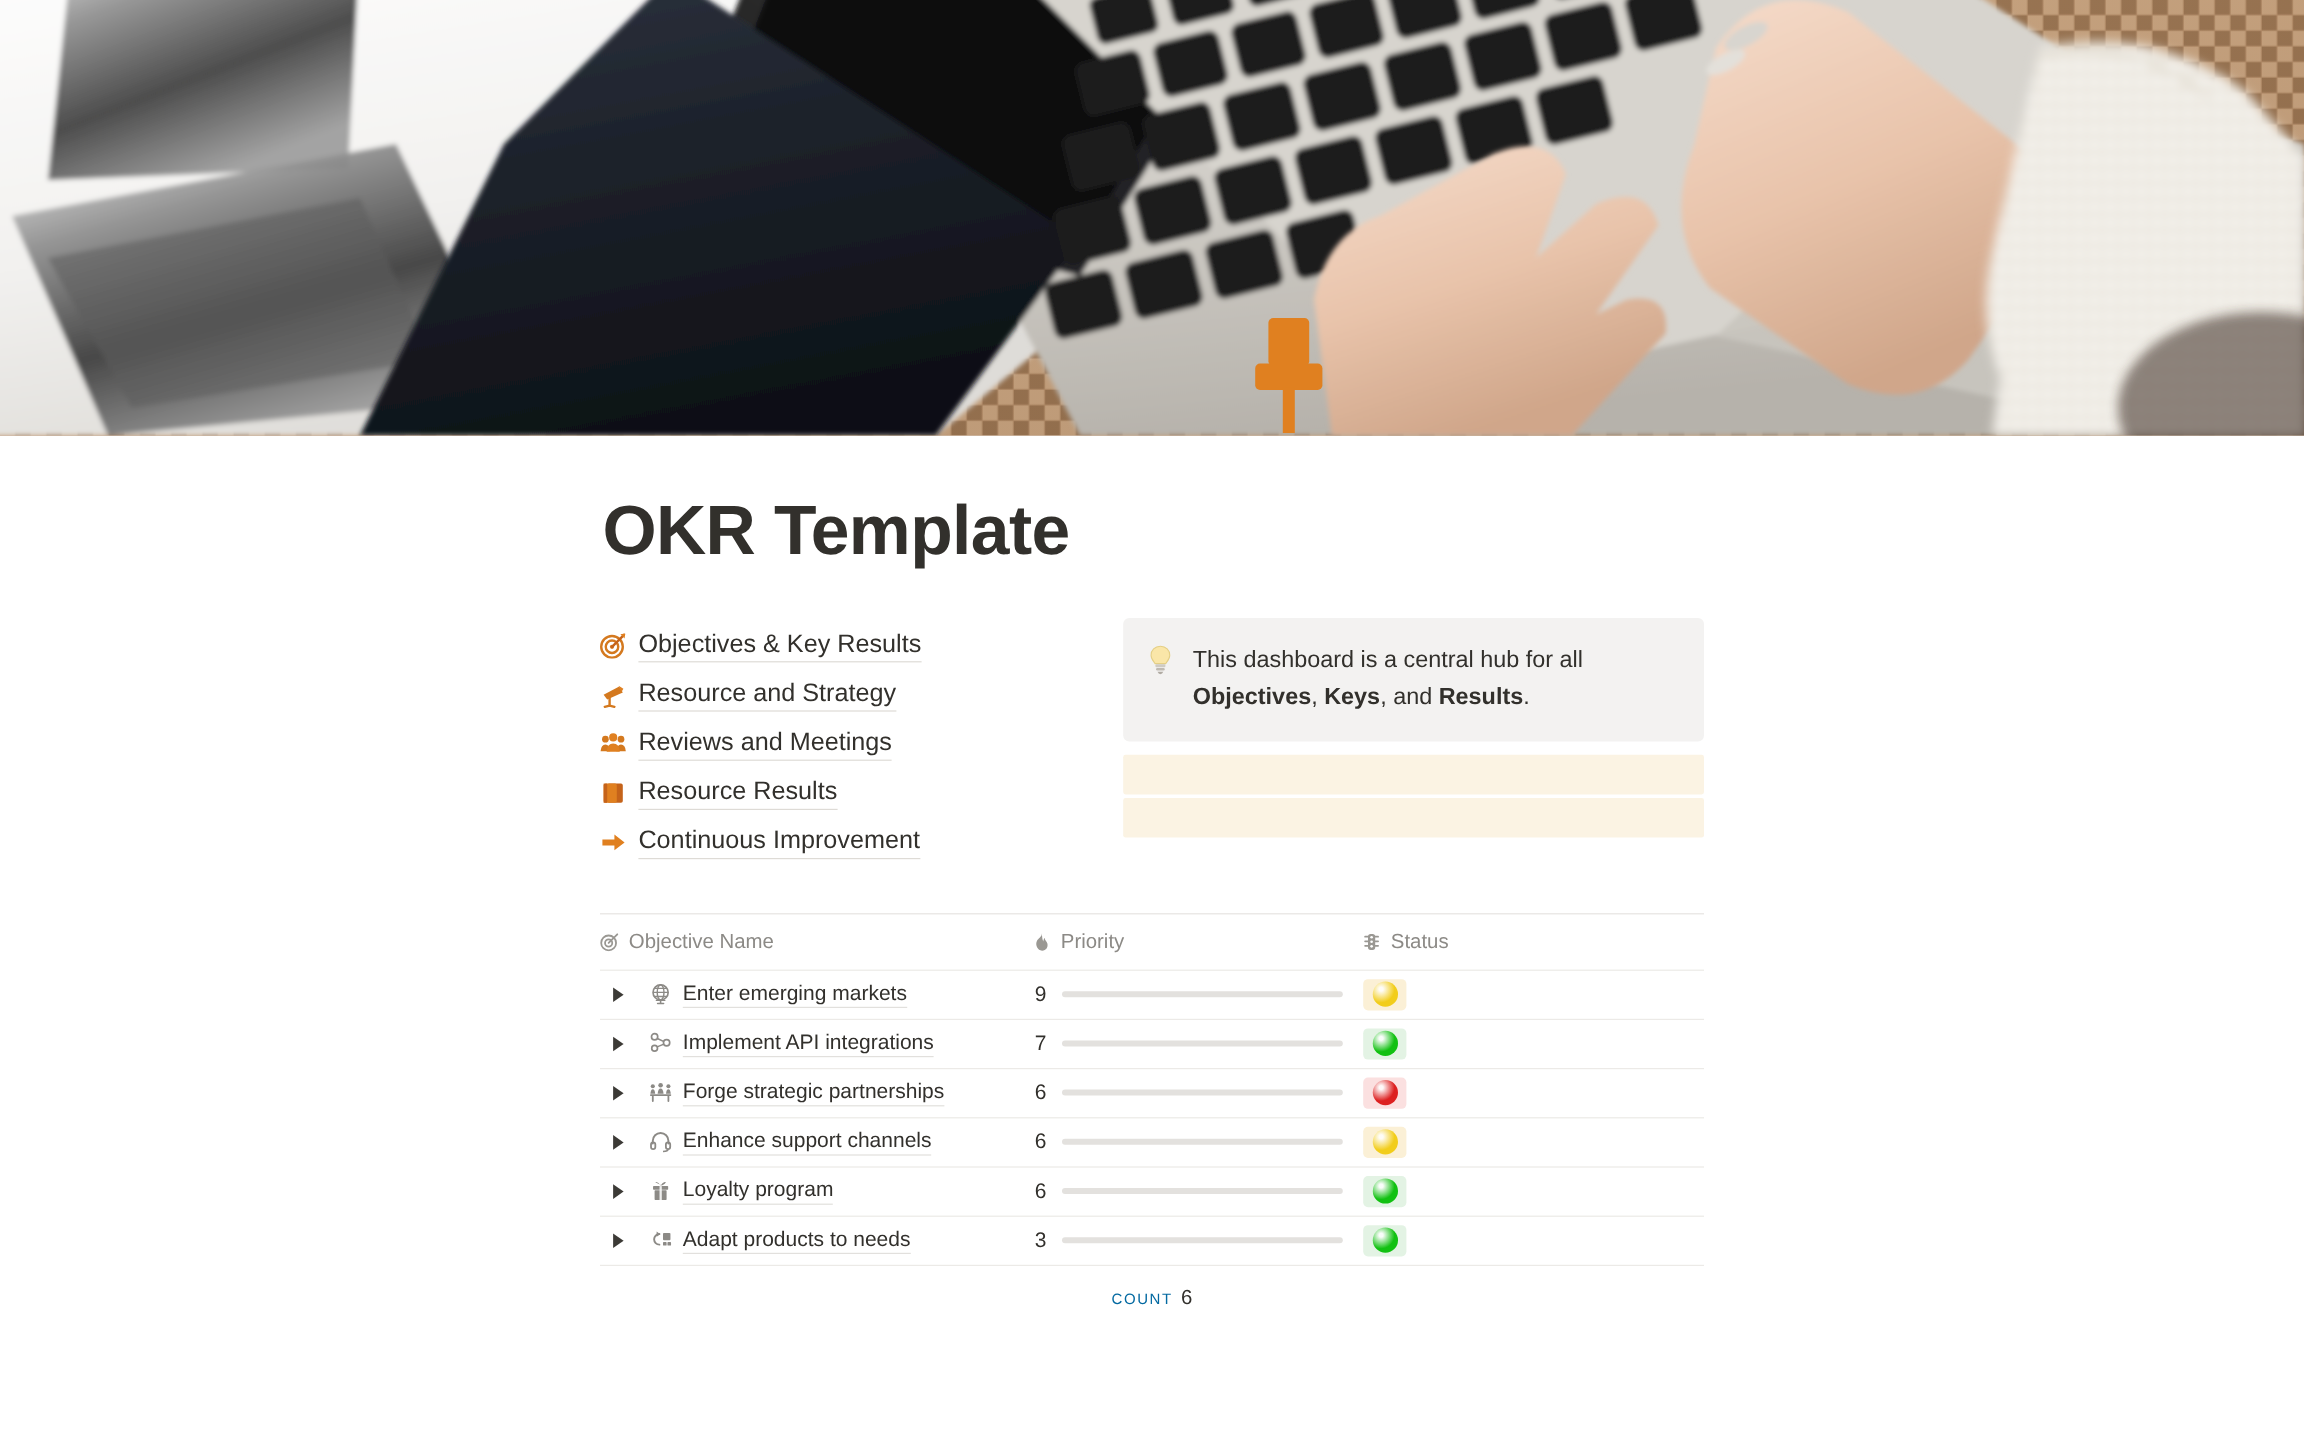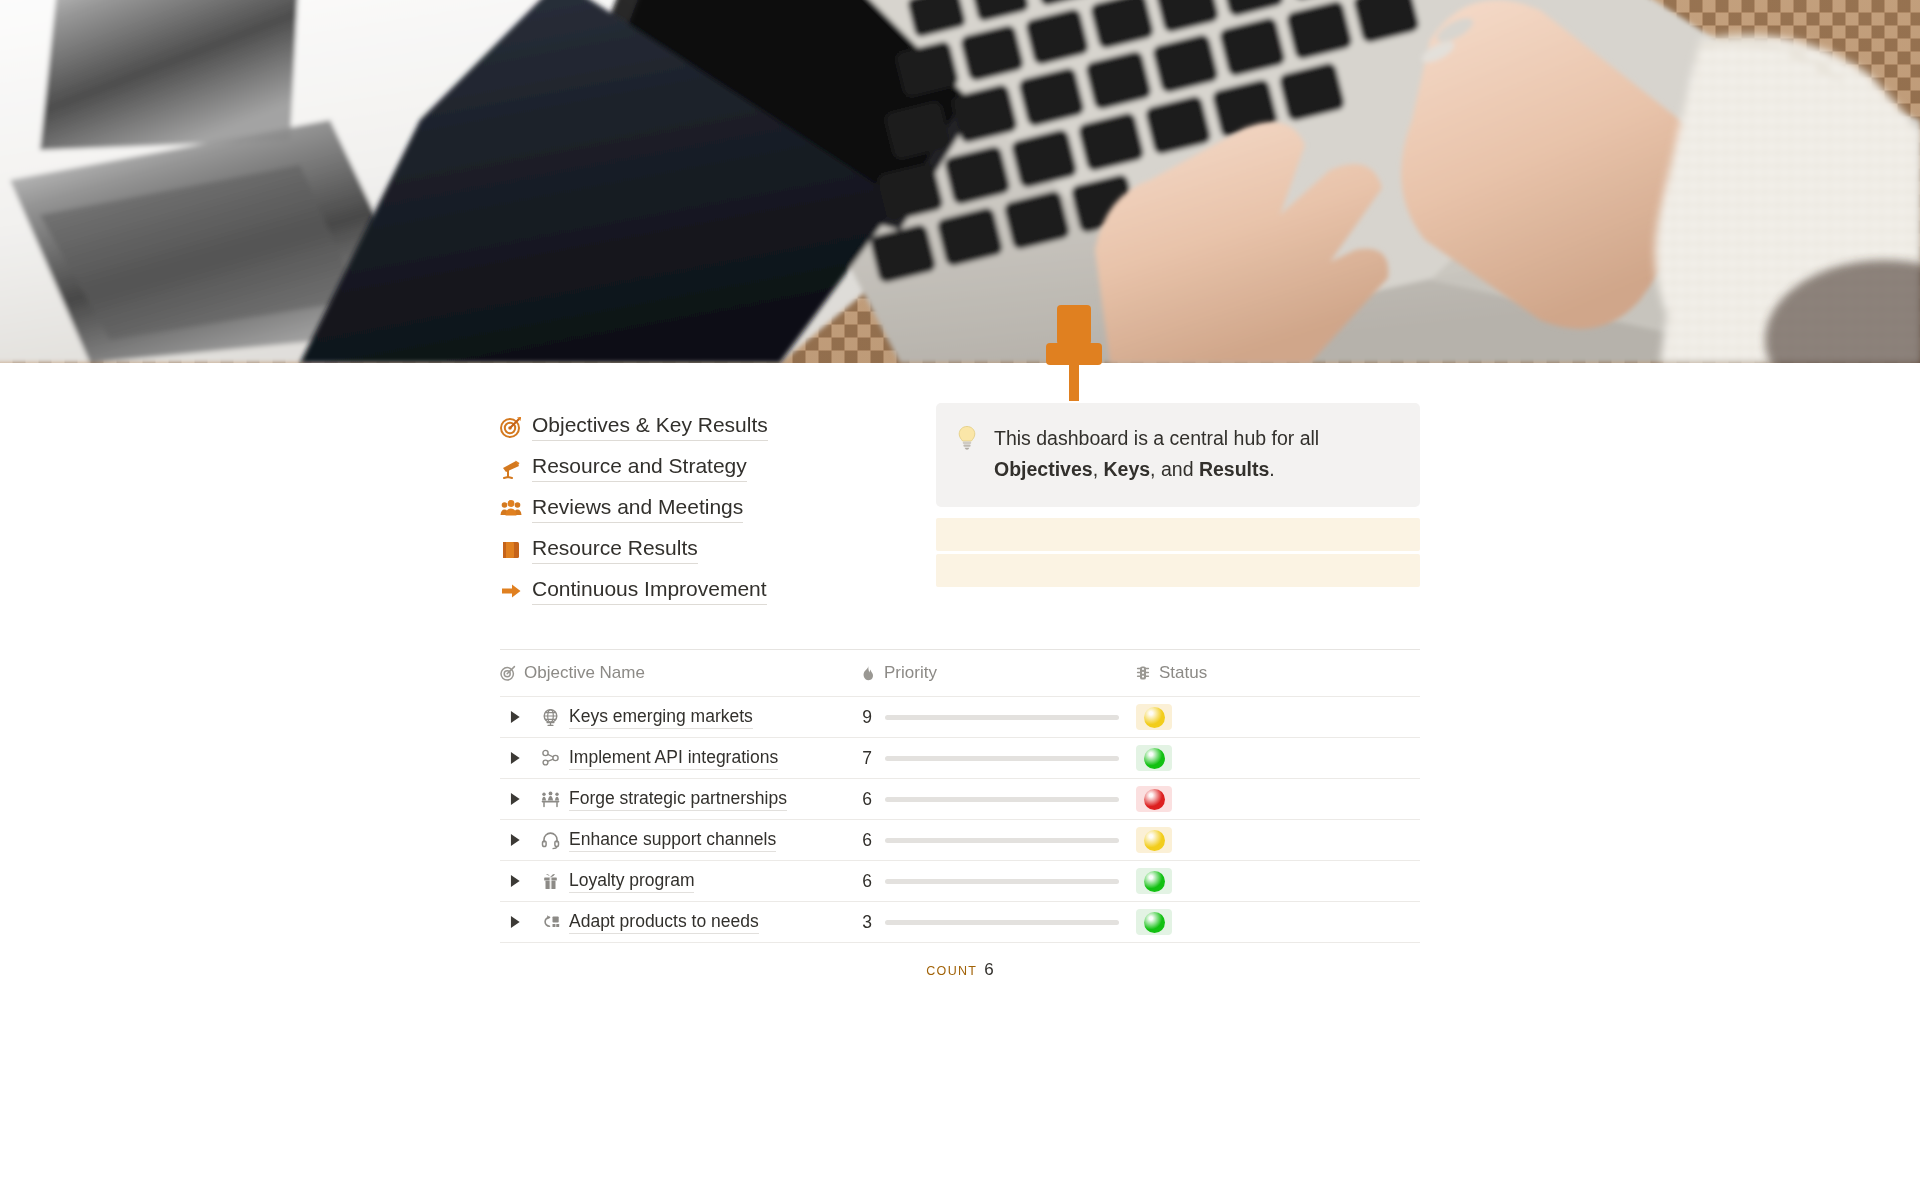--- a/index.html
+++ b/index.html
@@ -222,21 +222,21 @@
   .db-footer {
     display: flex;
     justify-content: center;
     align-items: baseline;
     gap: 7px;
     padding-top: 17px;
   }
   .count-label {
     font-size: 12.5px;
     letter-spacing: 1.3px;
-    color: #a16207;
+    color: #0369a1;
     text-transform: uppercase;
   }
   .count-value { font-size: 17px; color: #32302c; }
 </style>
 </head>
 <body>
 
 <div class="hero">
   <svg viewBox="0 0 1920 363" preserveAspectRatio="none" aria-hidden="true">
     <defs>
@@ -394,20 +394,21 @@
   <div class="content">
 
     <div class="page-icon">
       <svg viewBox="0 0 62 96" aria-hidden="true">
         <rect x="14" y="0" width="34" height="40" rx="4" fill="#e08020"></rect>
         <rect x="3" y="38" width="56" height="22" rx="4" fill="#e08020"></rect>
         <rect x="26" y="58" width="10" height="38" fill="#e08020"></rect>
       </svg>
     </div>
 
+    <h1 class="page-title">OKR Template</h1>
 
     <div class="top-cols">
 
       <div class="col-left">
 
         <div class="nav-link">
           <span class="nav-ico">
             <svg viewBox="0 0 22 22" aria-hidden="true">
               <circle cx="10" cy="12" r="9" fill="none" stroke="#d4791f" stroke-width="2"></circle>
               <circle cx="10" cy="12" r="5.2" fill="none" stroke="#d4791f" stroke-width="2"></circle>
@@ -547,21 +548,21 @@
                     </svg>
                 </span>
                 <span class="row-ico">
                   <svg viewBox="0 0 19 19" aria-hidden="true">
                     <circle cx="9.5" cy="8" r="6.3" fill="none" stroke="#8c8a86" stroke-width="1.4"></circle>
                     <ellipse cx="9.5" cy="8" rx="2.8" ry="6.3" fill="none" stroke="#8c8a86" stroke-width="1.2"></ellipse>
                     <path d="M3.3 8 H15.7 M4.2 4.6 H14.8 M4.2 11.4 H14.8" stroke="#8c8a86" stroke-width="1.1"></path>
                     <path d="M6 14.6 L13 14.6 M9.5 14.3 V17 M7 17.3 H12" stroke="#8c8a86" stroke-width="1.3" stroke-linecap="round"></path>
                   </svg>
                 </span>
-                <span class="row-title">Keys emerging markets</span>
+                <span class="row-title">Enter emerging markets</span>
               </div>
             </td>
             <td>
               <div class="cell-prio">
                 <span class="prio-num">9</span>
                 <span class="bar-track" style="background: rgb(227, 225, 222);"><span class="bar-fill" style="width: 90%; background: rgb(107, 145, 120);"></span></span>
               </div>
             </td>
             <td>
               <div class="cell-status">

